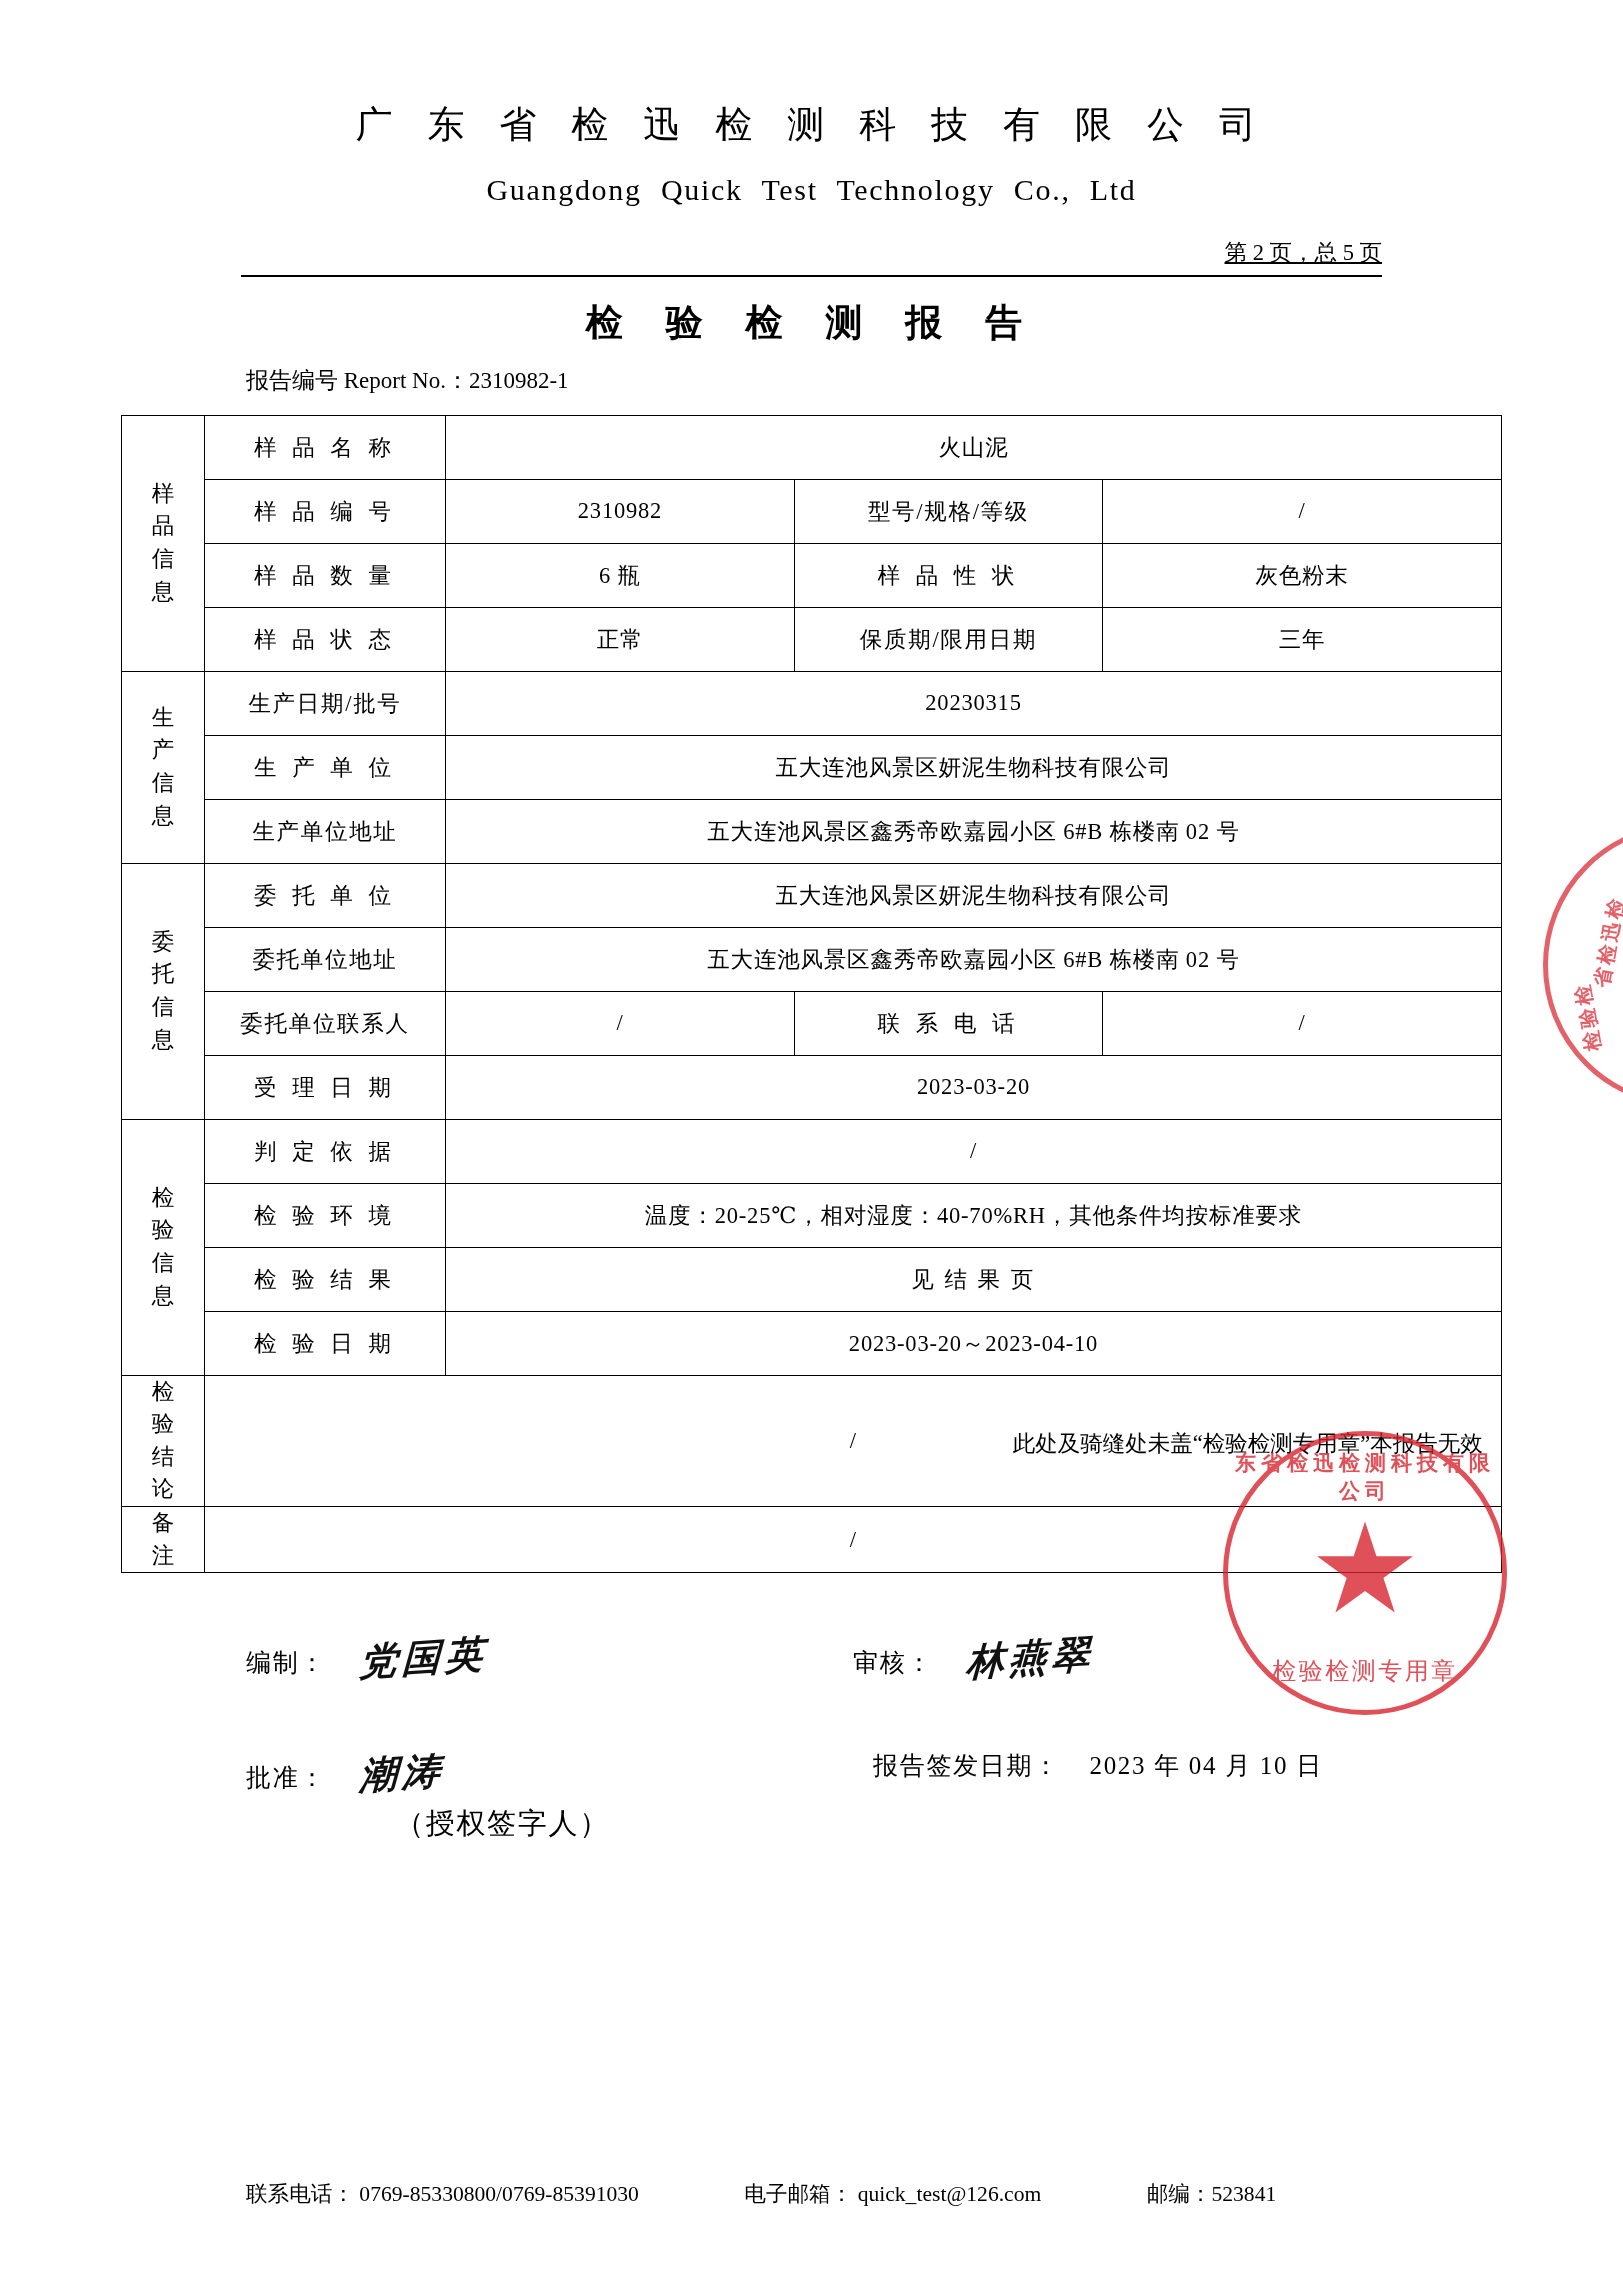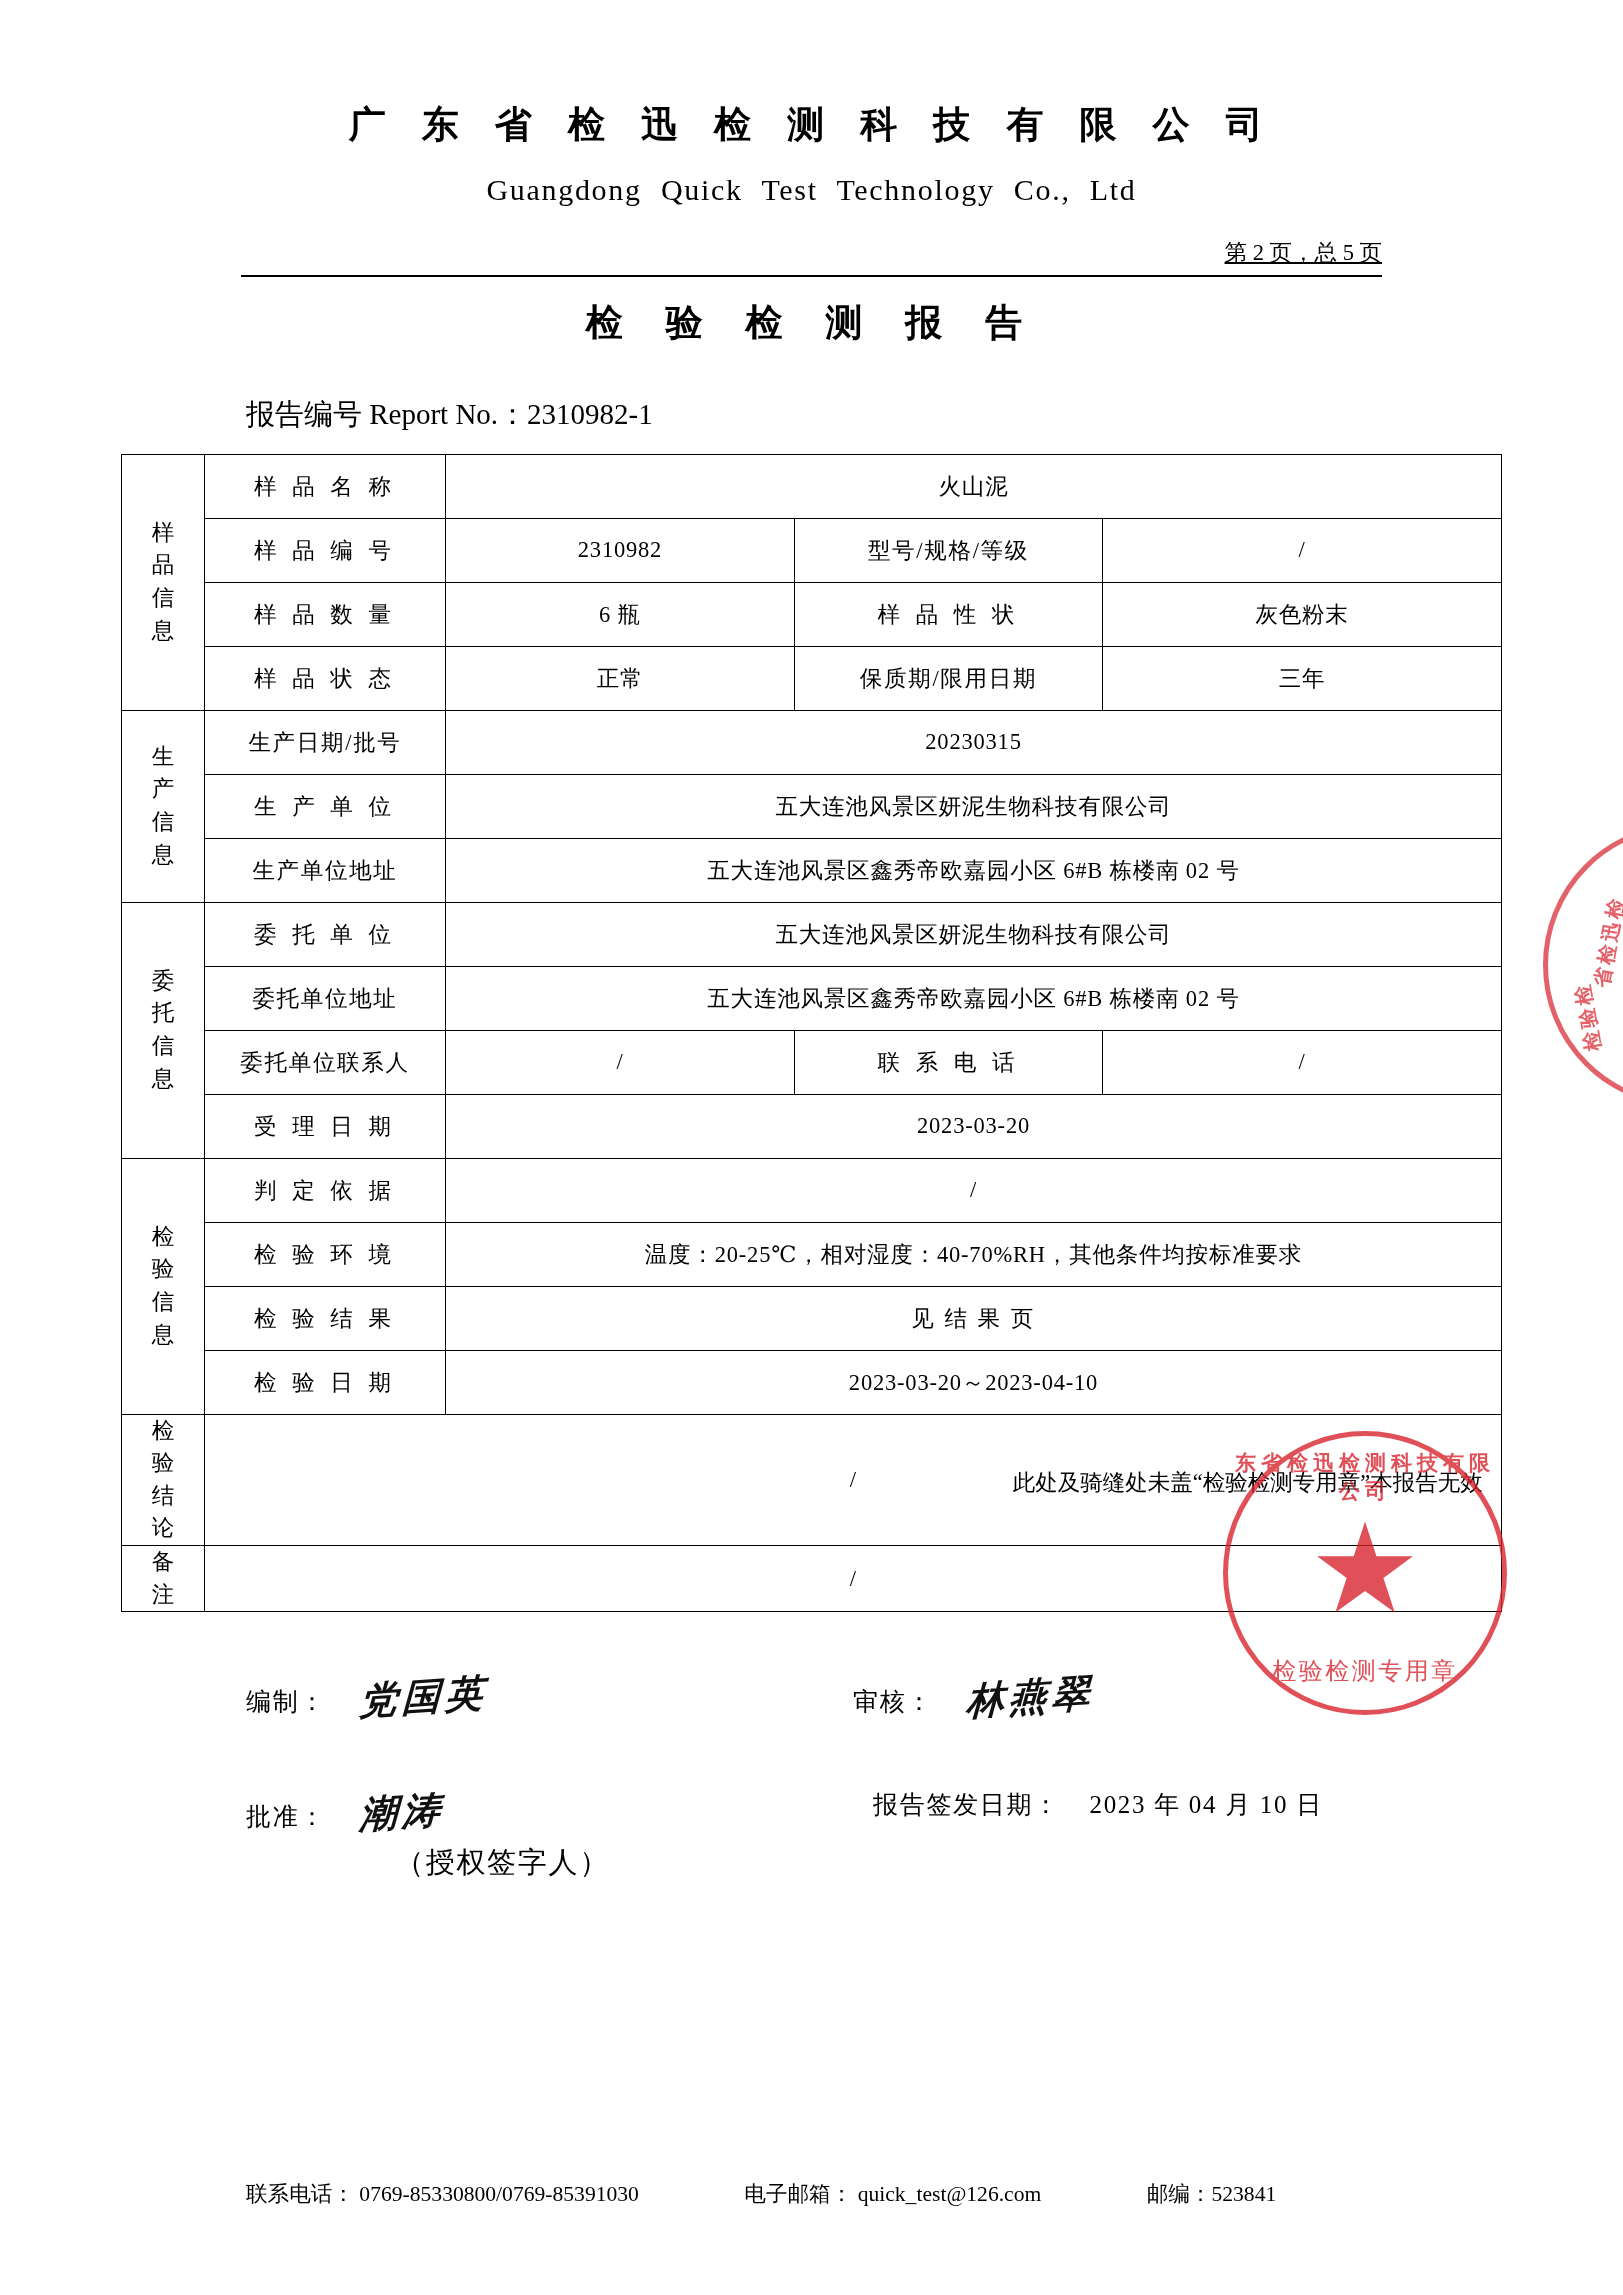--- a/index.html
+++ b/index.html
@@ -24,21 +24,21 @@
   }
 
   
   .header {
     text-align: center;
     padding-top: 100px;
   }
   .company-cn {
     font-size: 37px;
     letter-spacing: 11.6px;
-    font-weight: 700;
+    font-weight: 400;
     font-family: "DejaVu Serif", serif;
   }
   .company-en {
     font-size: 30px;
     margin-top: 23px;
     letter-spacing: 1.7px;
     word-spacing: 10px;
     font-family: "Liberation Serif", serif;
   }
   .page-count-row {
@@ -54,23 +54,23 @@
   }
   .doc-title {
     text-align: center;
     font-size: 37px;
     font-weight: bold;
     letter-spacing: 15px;
     margin-top: 21.6px;
     font-family: "DejaVu Serif", serif;
   }
   .report-no {
-    margin-top: 47px;
+    margin-top: 17px;
     padding-left: 246px;
-    font-size: 29px;
+    font-size: 23px;
   }
 
   
   table.main {
     border-collapse: collapse;
     margin: 18.3px auto 0 auto;
     width: 1381px;
     table-layout: fixed;
   }
   table.main td {

